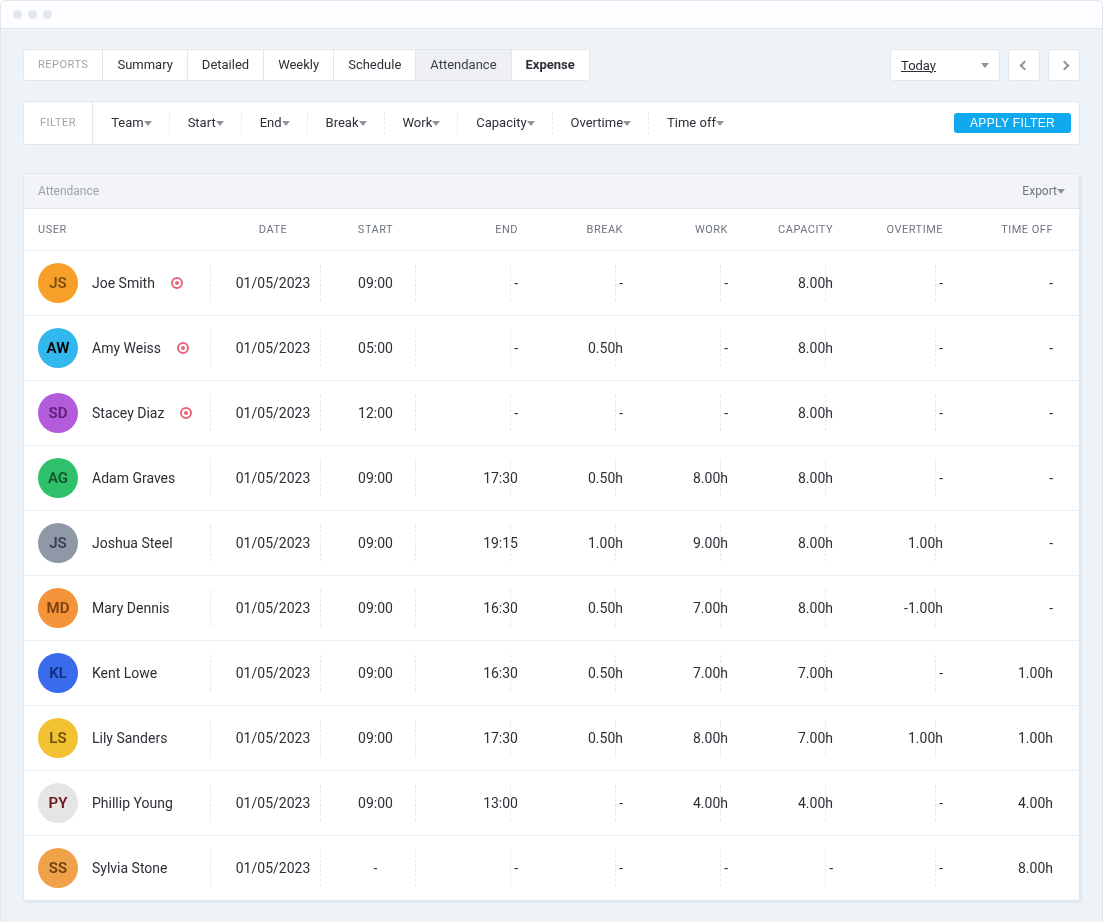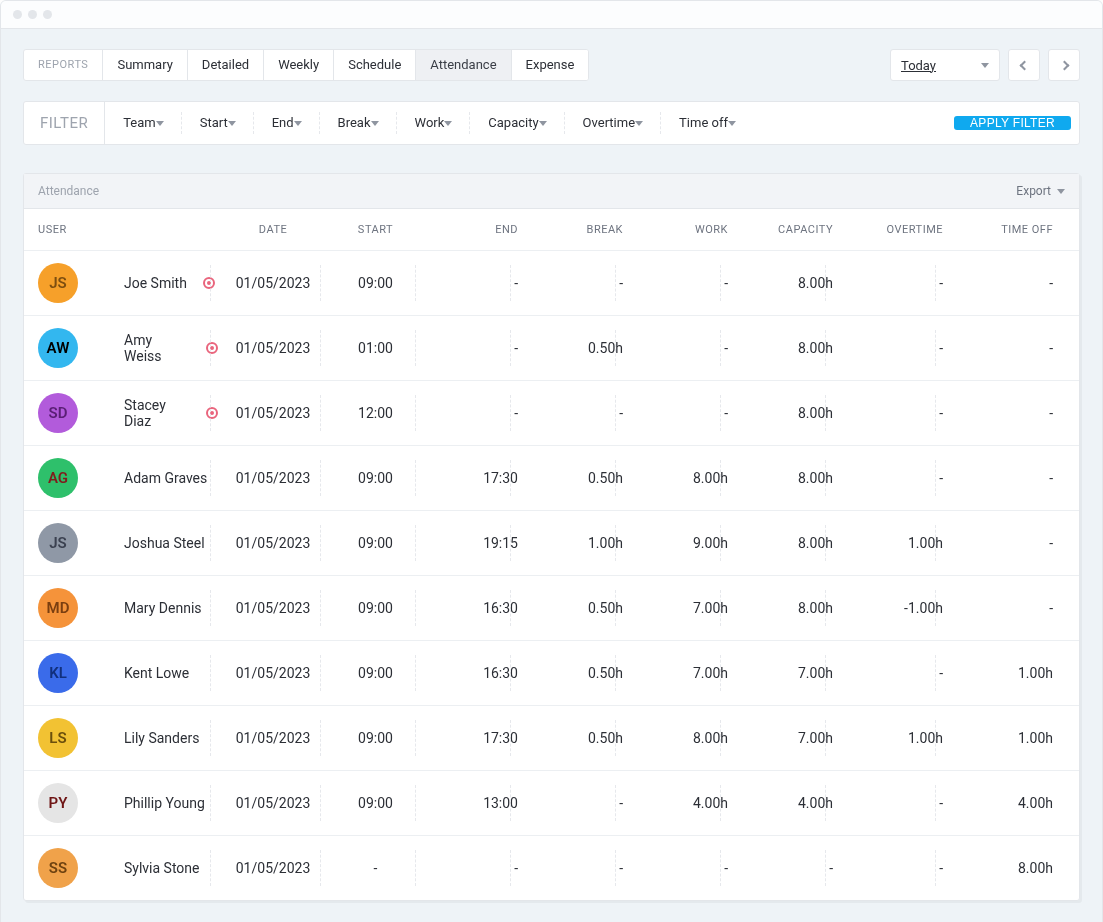--- a/index.html
+++ b/index.html
@@ -40,48 +40,48 @@
     padding:0 12px;
     gap:6px;
   }
   .dot{width:9px;height:9px;border-radius:50%;background:#e3e6ea;}
   .app-body{padding:20px 22px 50px;}
   
   .top-row{display:flex;justify-content:space-between;align-items:center;margin-bottom:20px;}
   .tabs-wrap{display:flex;align-items:center;border:1px solid var(--border);background:#fff;border-radius:3px;overflow:hidden;}
   .tabs-label{padding:0 14px;font-size:11px;letter-spacing:0.5px;color:var(--text-light);border-right:1px solid var(--border);line-height:30px;}
   .tab{padding:0 14px;line-height:30px;font-size:13px;color:var(--text);border-right:1px solid var(--border);cursor:pointer;background:#fff;}
-  .tab:last-child{border-right:none;}
+  .tab:last-child{border-right:none;font-weight:bold;}
   .tab.active{background:#eef0f3;color:#3a3e46;}
   .right-controls{display:flex;gap:8px;}
   .select-box{display:flex;align-items:center;border:1px solid var(--border);background:#fff;border-radius:3px;padding:0 10px;height:32px;color:var(--text);min-width:110px;justify-content:space-between;cursor:pointer;font-size:13px;text-decoration:underline;}
   .nav-btn{width:32px;height:32px;border:1px solid var(--border);background:#fff;border-radius:3px;display:flex;align-items:center;justify-content:center;cursor:pointer;color:var(--text-med);}
   
   .filter-bar{display:flex;align-items:center;border:1px solid var(--border);background:#fff;border-radius:3px;margin-bottom:28px;}
-  .filter-label{padding:0 16px;font-size:15px;letter-spacing:0.5px;color:var(--text-light);border-right:1px solid var(--border);line-height:42px;}
+  .filter-label{padding:0 16px;font-size:11px;letter-spacing:0.5px;color:var(--text-light);border-right:1px solid var(--border);line-height:42px;}
   .filter-items{display:flex;align-items:center;flex:1;}
   .filter-item{display:flex;align-items:center;gap:0;padding:0 18px;line-height:42px;font-size:13px;color:var(--text);cursor:pointer;position:relative;}
   .filter-item:not(:last-child)::after{content:"";position:absolute;right:0;top:10px;bottom:10px;width:1px;border-right:1px dashed var(--dashed);}
-  .apply-btn{margin:0 8px 0 auto;height:14px;padding:0 16px;background:var(--blue);color:#fff;border:none;border-radius:3px;font-size:12px;letter-spacing:0.3px;font-weight:500;cursor:pointer;}
+  .apply-btn{margin:0 8px 0 auto;height:20px;padding:0 16px;background:var(--blue);color:#fff;border:none;border-radius:3px;font-size:12px;letter-spacing:0.3px;font-weight:500;cursor:pointer;}
   
   .panel{border:1px solid var(--border);background:#fff;border-radius:3px;box-shadow:2px 2px 0 rgba(0,0,0,0.04);}
   .panel-head{display:flex;align-items:center;justify-content:space-between;background:#f2f4f7;border-bottom:1px solid var(--border);padding:10px 14px;}
   .panel-title{font-size:12px;color:var(--text-light);}
-  .export{display:flex;align-items:center;gap:6px;font-size:12px;color:var(--text-med);cursor:pointer;}
+  .export{display:flex;align-items:center;gap:0;font-size:12px;color:var(--text-med);cursor:pointer;}
   
   .thead,.trow{display:grid;grid-template-columns:180px 110px 95px 95px 105px 105px 105px 110px 110px;align-items:center;}
   .thead{padding:14px 14px;border-bottom:1px solid var(--border-light);}
   .th{font-size:11px;letter-spacing:0.5px;color:var(--text-med);}
   .th.right,.td.right{text-align:right;}
   .th.center,.td.center{text-align:center;}
   .trow{padding:12px 14px;border-bottom:1px solid var(--border-light);position:relative;}
   .trow:last-child{border-bottom:none;}
   .user-cell{display:flex;align-items:center;gap:14px;}
   .avatar{width:40px;height:40px;border-radius:50%;flex-shrink:0;display:flex;align-items:center;justify-content:center;color:#fff;font-weight:600;font-size:15px;}
-  .uname{font-size:14px;color:var(--text);margin-left:32px;}
+  .uname{font-size:14px;color:var(--text);}
   .status-dot{width:12px;height:12px;border-radius:50%;border:2px solid #e9657d;display:inline-block;position:relative;margin-left:2px;flex-shrink:0;}
   .status-dot::after{content:"";position:absolute;inset:2px;border-radius:50%;background:#e9657d;}
   .td{font-size:14px;color:var(--text);position:relative;}
   .td.sep::before{content:"";position:absolute;left:-8px;top:-10px;bottom:-10px;width:0;border-left:1px dashed var(--dashed);}
   .caret{display:inline-block;width:0;height:0;border-left:4px solid transparent;border-right:4px solid transparent;border-top:5px solid #8f95a0;}
   .chev{width:7px;height:7px;border-right:2px solid #8f95a0;border-bottom:2px solid #8f95a0;transform:rotate(-45deg);}
   .chev.left{transform:rotate(135deg);}
 </style>
 </head>
 <body>
@@ -196,21 +196,21 @@
             <div class="td sep right">-</div>
             <div class="td sep right">-</div>
           </div>
           <div class="trow">
             <div class="td user-cell">
               <div class="avatar" style="background: rgb(51, 183, 239); color: #000000;">AW</div>
               <span class="uname">Amy Weiss</span>
               <span class="status-dot"></span>
             </div>
             <div class="td sep center">01/05/2023</div>
-            <div class="td sep center">01:00</div>
+            <div class="td sep center">05:00</div>
             <div class="td sep right">-</div>
             <div class="td sep right">0.50h</div>
             <div class="td sep right">-</div>
             <div class="td sep right">8.00h</div>
             <div class="td sep right">-</div>
             <div class="td sep right">-</div>
           </div>
           <div class="trow">
             <div class="td user-cell">
               <div class="avatar" style="background: rgb(178, 91, 219); color: rgb(90, 31, 117);">SD</div>
@@ -221,21 +221,21 @@
             <div class="td sep center">12:00</div>
             <div class="td sep right">-</div>
             <div class="td sep right">-</div>
             <div class="td sep right">-</div>
             <div class="td sep right">8.00h</div>
             <div class="td sep right">-</div>
             <div class="td sep right">-</div>
           </div>
           <div class="trow">
             <div class="td user-cell">
-              <div class="avatar" style="background: rgb(46, 192, 107); color: #7f1d1d;">AG</div>
+              <div class="avatar" style="background: rgb(46, 192, 107); color: #14532d;">AG</div>
               <span class="uname">Adam Graves</span>
             </div>
             <div class="td sep center">01/05/2023</div>
             <div class="td sep center">09:00</div>
             <div class="td sep right">17:30</div>
             <div class="td sep right">0.50h</div>
             <div class="td sep right">8.00h</div>
             <div class="td sep right">8.00h</div>
             <div class="td sep right">-</div>
             <div class="td sep right">-</div>

